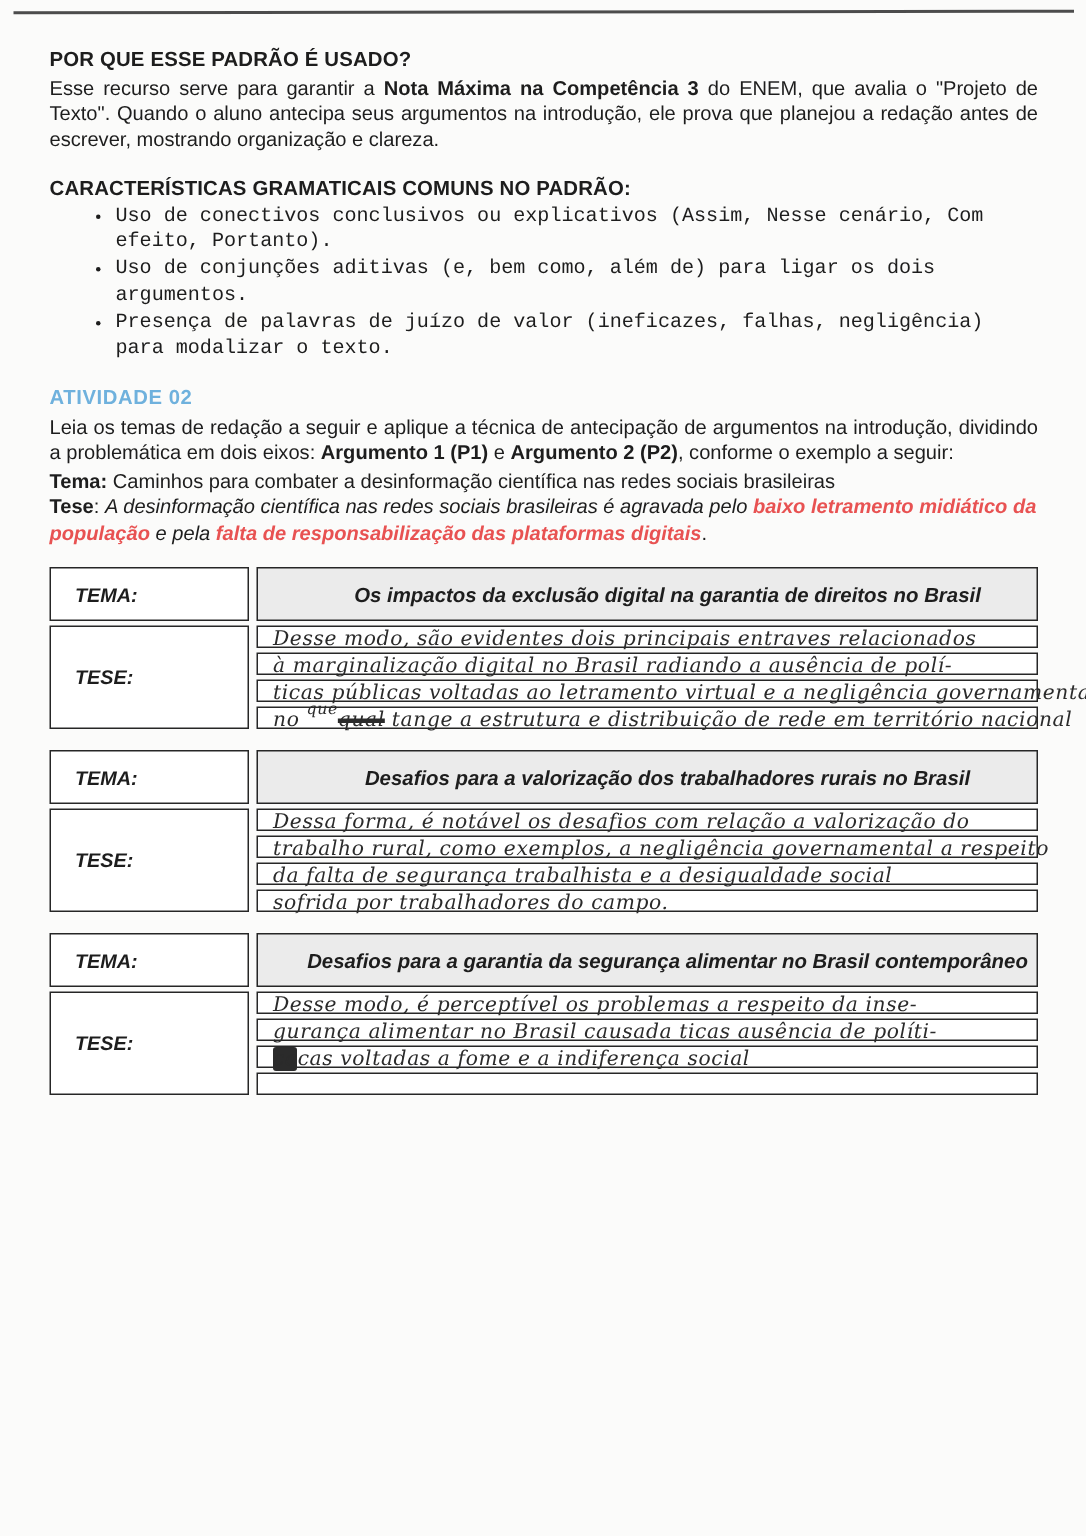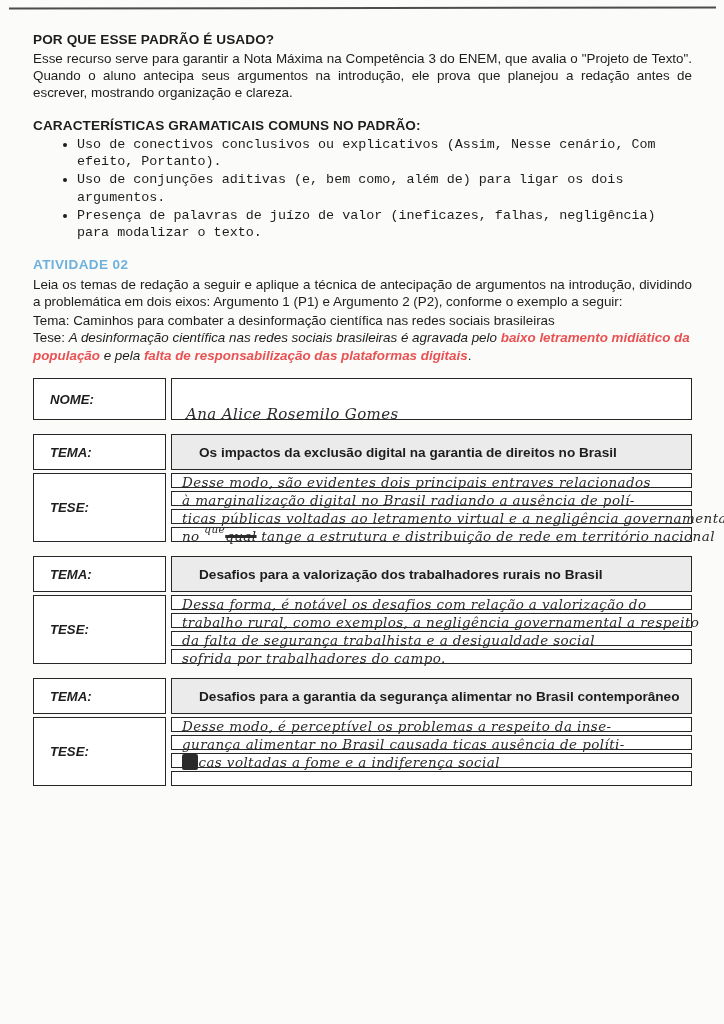--- a/index.html
+++ b/index.html
@@ -18,29 +18,29 @@
   .para{font-size:13.4px;line-height:1.27;text-align:justify;margin:0;}
   .grammar-head{margin-top:17px;}
   ul.bullets{margin:3px 0 0 0;padding-left:44px;font-family:Liberation Mono, monospace;}
   ul.bullets li{font-size:13.4px;line-height:1.28;margin:0 0 1px 0;}
 
   .activity-label{margin-top:16px;text-align:left;font-weight:bold;font-size:13.5px;color:#6fb1dd;letter-spacing:0.4px;}
   .main-title{text-align:center;font-weight:bold;font-size:27px;margin:3px 0 10px 0;letter-spacing:0.2px;}
 
   .instructions{margin-top:4px;}
   .example{margin-top:2px;font-size:13.4px;line-height:1.3;}
-  .b{font-weight:normal;}
+  .b{font-weight:bold;}
   .it{font-style:italic;}
   .red{color:#e85252;font-weight:bold;font-style:italic;}
 
   
   .ttable{display:grid;grid-template-columns:133px 1fr;column-gap:5px;row-gap:3px;margin-top:14px;}
   .cell{border:1.6px solid #262626;background:#fff;box-sizing:border-box;}
   .lbl{font-weight:bold;font-style:italic;font-size:13.2px;display:flex;align-items:center;padding-left:16px;}
-  .tema-cell{background:#ebebeb;font-weight:bold;font-size:13.6px;display:flex;align-items:center;padding-left:27px;height:36px;}
+  .tema-cell{background:#ebebeb;font-weight:bold;font-style:italic;font-size:13.6px;display:flex;align-items:center;padding-left:27px;height:36px;justify-content:center;}
   .tese-lbl{grid-row:span 4;}
   .line-cell{height:15px;position:relative;}
   .name-cell{height:42px;position:relative;background:#fff;}
   .name-lbl{height:42px;font-style:italic;}
 
   .hand{
     position:absolute;left:10px;bottom:-3px;
     white-space:nowrap;
     font-family:"DejaVu Serif",serif;
     font-style:italic;
@@ -72,26 +72,20 @@
 
   <div class="activity-label">ATIVIDADE 02</div>
 
   <p class="para instructions"><span>Leia os temas de redação a seguir e aplique a técnica de antecipação de argumentos na introdução, dividindo a problemática em dois eixos: </span><span class="b">Argumento 1 (P1)</span><span> e </span><span class="b">Argumento 2 (P2)</span><span>, conforme o exemplo a seguir:</span></p>
 
   <div class="example">
     <div><span class="b">Tema:</span><span> Caminhos para combater a desinformação científica nas redes sociais brasileiras</span></div>
     <div><span class="b">Tese</span><span>: </span><span class="it">A desinformação científica nas redes sociais brasileiras é agravada pelo </span><span class="red">baixo letramento midiático da população</span><span class="it"> e pela </span><span class="red">falta de responsabilização das plataformas digitais</span><span>.</span></div>
   </div>
 
-  <div class="ttable">
-    <div class="cell lbl name-lbl">NOME:</div>
-    <div class="cell name-cell">
-      <span class="hand name">Ana Alice Rosemilo Gomes</span>
-    </div>
-  </div>
 
   <div id="tables">
       <div class="ttable">
         <div class="cell lbl">TEMA:</div>
         <div class="cell tema-cell">
           <span>Os impactos da exclusão digital na garantia de direitos no Brasil</span>
         </div>
         <div class="cell lbl tese-lbl">TESE:</div>
         <div class="cell line-cell">
           <span class="hand">Desse modo, são evidentes dois principais entraves relacionados</span>

